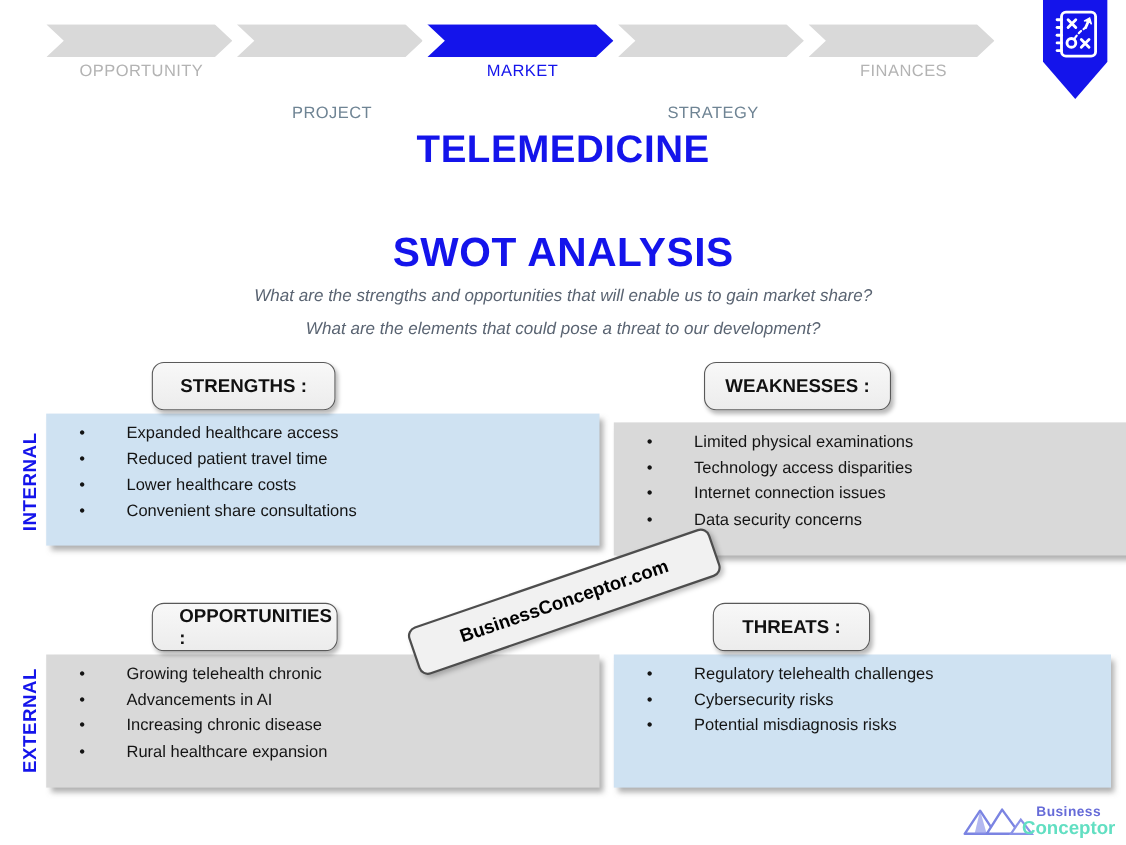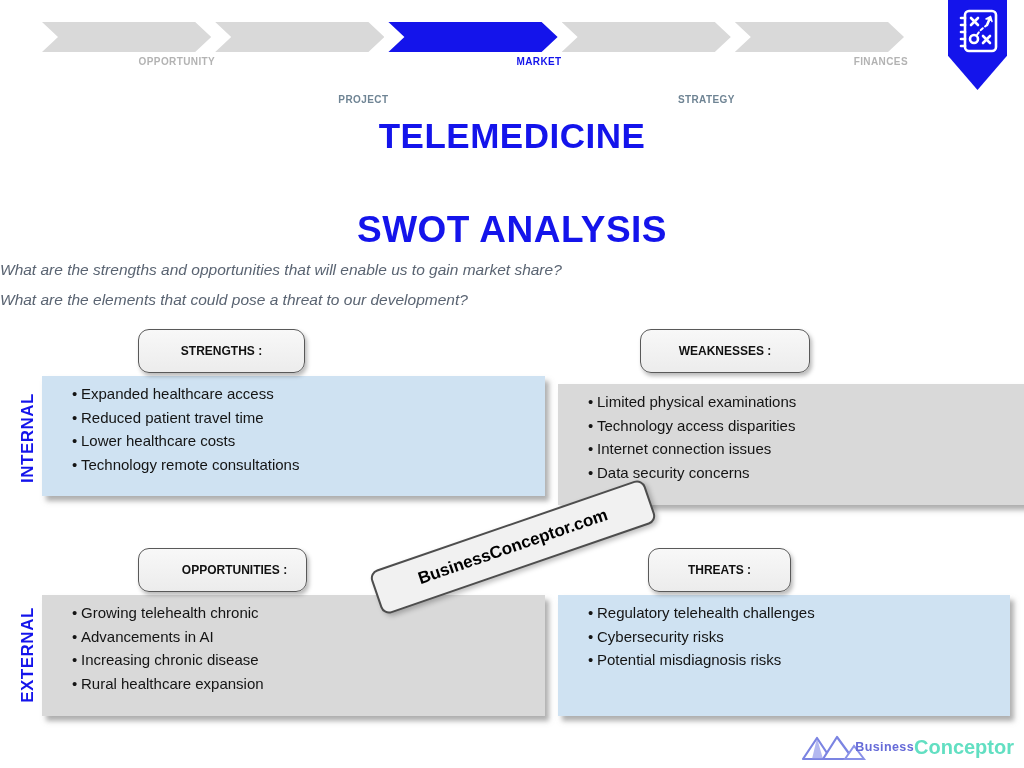--- a/index.html
+++ b/index.html
@@ -20,21 +20,21 @@
     flex:1; height:30px; margin-right:4px;
     background:var(--arrow-gray,#d9d9d9);
     clip-path:polygon(0 0, calc(100% - 16px) 0, 100% 50%, calc(100% - 16px) 100%, 0 100%, 16px 50%);
   }
   .arrow.active { background:var(--accent-blue,#1414eb); }
   .step-label-row {
     position:absolute; left:42px; top:56px; width:866px; height:20px;
     display:flex;
   }
   .step-label {
-    flex:1; text-align:right; font-size:10px; font-weight:bold; letter-spacing:.4px;
+    flex:1; text-align:center; font-size:15px; font-weight:normal; letter-spacing:.4px;
   }
   .step-label.inactive { color:var(--step-inactive,#b3b3b3); }
   .step-label.done     { color:var(--step-done,#6f8494);margin-top:38px; }
   .step-label.active   { color:var(--accent-blue,#1414eb); }
 
   
   .bookmark {
     position:absolute; right:17px; top:0; width:59px; height:90px;
     background:var(--accent-blue,#1414eb);
     clip-path:polygon(0 0, 100% 0, 100% 62%, 50% 100%, 0 62%);
@@ -48,34 +48,34 @@
     text-align:center; font-size:35px; font-weight:bold;
     color:var(--accent-blue,#1414eb); letter-spacing:.5px;
   }
   .title-sub {
     position:absolute; left:0; top:209px; width:100%;
     text-align:center; font-size:37px; font-weight:bold;
     color:var(--accent-blue,#1414eb); letter-spacing:.5px;
   }
   .question {
     position:absolute; left:0; width:100%;
-    text-align:left; font-style:italic; font-size:15.5px;
+    text-align:center; font-style:italic; font-size:15.5px;
     color:var(--question-text,#5a6472);
   }
   .question.q1 { top:261px; }
   .question.q2 { top:291px; }
 
   
   .pill {
     position:absolute; height:44px;
     background:linear-gradient(#f8f8f8,#ececec);
     border:1.5px solid var(--pill-border,#595959);
     border-radius:11px;
     display:flex; align-items:center; justify-content:center;
-    font-size:12px; font-weight:bold; color:#111;
+    font-size:17px; font-weight:bold; color:#111;
     box-shadow:2px 3px 4px rgba(0,0,0,.28);
     z-index:3;
   }
   .pill-strengths     { left:138px; top:329px; width:167px; }
   .pill-weaknesses    { left:640px; top:329px; width:170px; }
   .pill-opportunities { left:138px; top:548px; width:169px;padding-left:24px; }
   .pill-threats       { left:648px; top:548px; width:143px; }
 
   
   .panel {
@@ -84,21 +84,21 @@
   }
   .panel.blue { background:var(--panel-blue,#cfe2f2); }
   .panel.gray { background:var(--panel-gray,#d9d9d9); }
   .panel-strengths     { left:42px;  top:376px; width:503px; height:120px; }
   .panel-weaknesses    { left:558px; top:384px; width:512px; height:121px; }
   .panel-opportunities { left:42px;  top:595px; width:503px; height:121px; }
   .panel-threats       { left:558px; top:595px; width:452px; height:121px; }
 
   .panel ul { list-style:none; }
   .panel li {
-    position:relative; padding-left:39px; margin-bottom:6.5px;
+    position:relative; padding-left:73px; margin-bottom:6.5px;
     font-size:15px; color:#141414; line-height:17px;
   }
   .panel li::before {
     content:"\2022"; position:absolute; left:30px; top:0;
     font-size:15px; color:#141414;
   }
 
   
   .axis-label {
     position:absolute; width:122px; height:22px; text-align:center;
@@ -120,23 +120,23 @@
     transform:rotate(-19deg);
     box-shadow:2px 3px 5px rgba(0,0,0,.25);
     z-index:5;
   }
 
   
   .logo {
     position:absolute; right:10px; bottom:3px;
     display:flex; align-items:center; z-index:4;
   }
-  .logo-text { display:flex; flex-direction:row; align-items:center; margin-left:-14px; line-height:1; }
+  .logo-text { display:flex; flex-direction:column; align-items:center; margin-left:-14px; line-height:1; }
   .logo-line1 { font-size:12.5px; font-weight:bold; color:var(--logo-purple,#666bd8); letter-spacing:.4px; }
-  .logo-line2 { font-size:20px;   font-weight:bold; color:var(--logo-teal,#62dfc2); margin-top:0; }
+  .logo-line2 { font-size:17px;   font-weight:bold; color:var(--logo-teal,#62dfc2); margin-top:0; }
 </style>
 </head>
 <body>
 
 <div class="arrow-row">
   <div class="arrow"></div>
   <div class="arrow"></div>
   <div class="arrow active"></div>
   <div class="arrow"></div>
   <div class="arrow"></div>
@@ -181,21 +181,21 @@
 <div class="pill pill-strengths">STRENGTHS :</div>
 <div class="pill pill-weaknesses">WEAKNESSES :</div>
 <div class="pill pill-opportunities">OPPORTUNITIES :</div>
 <div class="pill pill-threats">THREATS :</div>
 
 <div class="panel blue panel-strengths">
   <ul>
       <li>Expanded healthcare access</li>
       <li>Reduced patient travel time</li>
       <li>Lower healthcare costs</li>
-      <li>Technology remote consultations</li>
+      <li>Convenient share consultations</li>
     </ul>
 </div>
 <div class="panel gray panel-weaknesses">
   <ul>
       <li>Limited physical examinations</li>
       <li>Technology access disparities</li>
       <li>Internet connection issues</li>
       <li>Data security concerns</li>
     </ul>
 </div>

